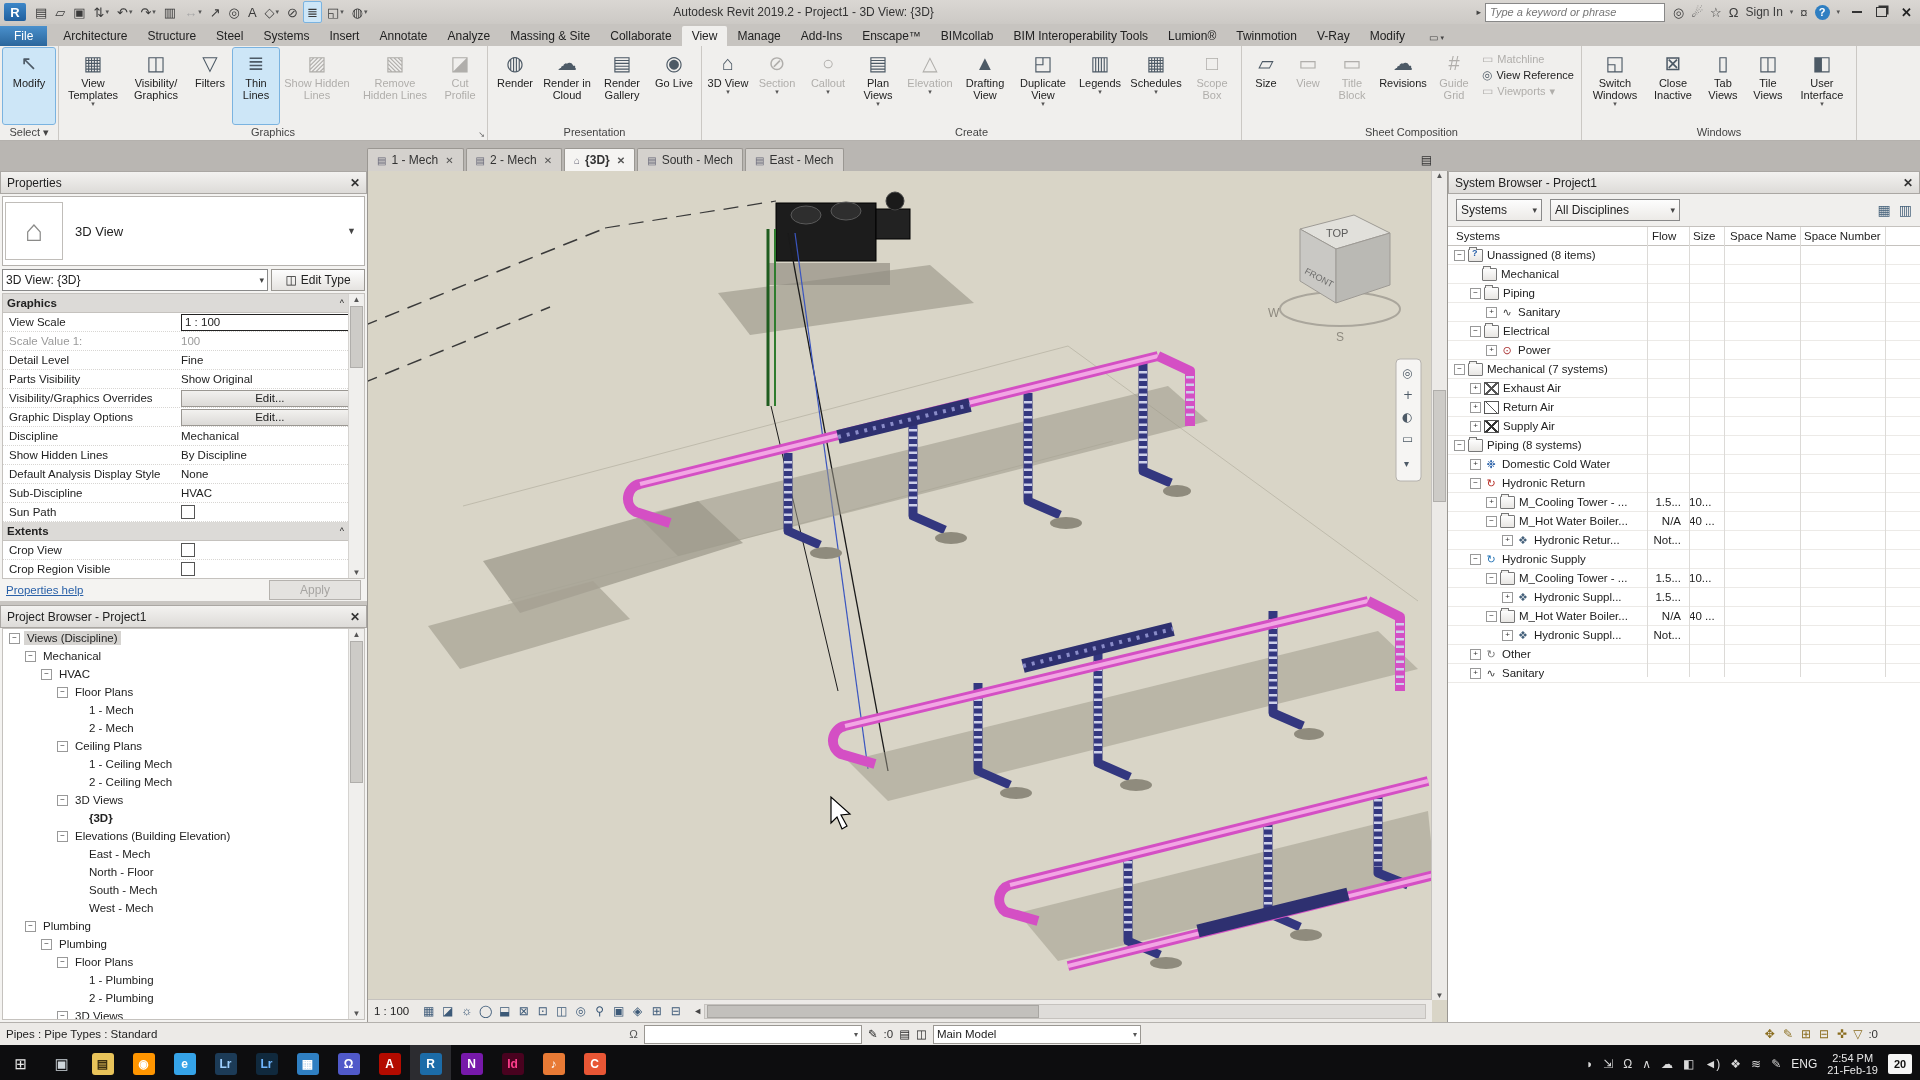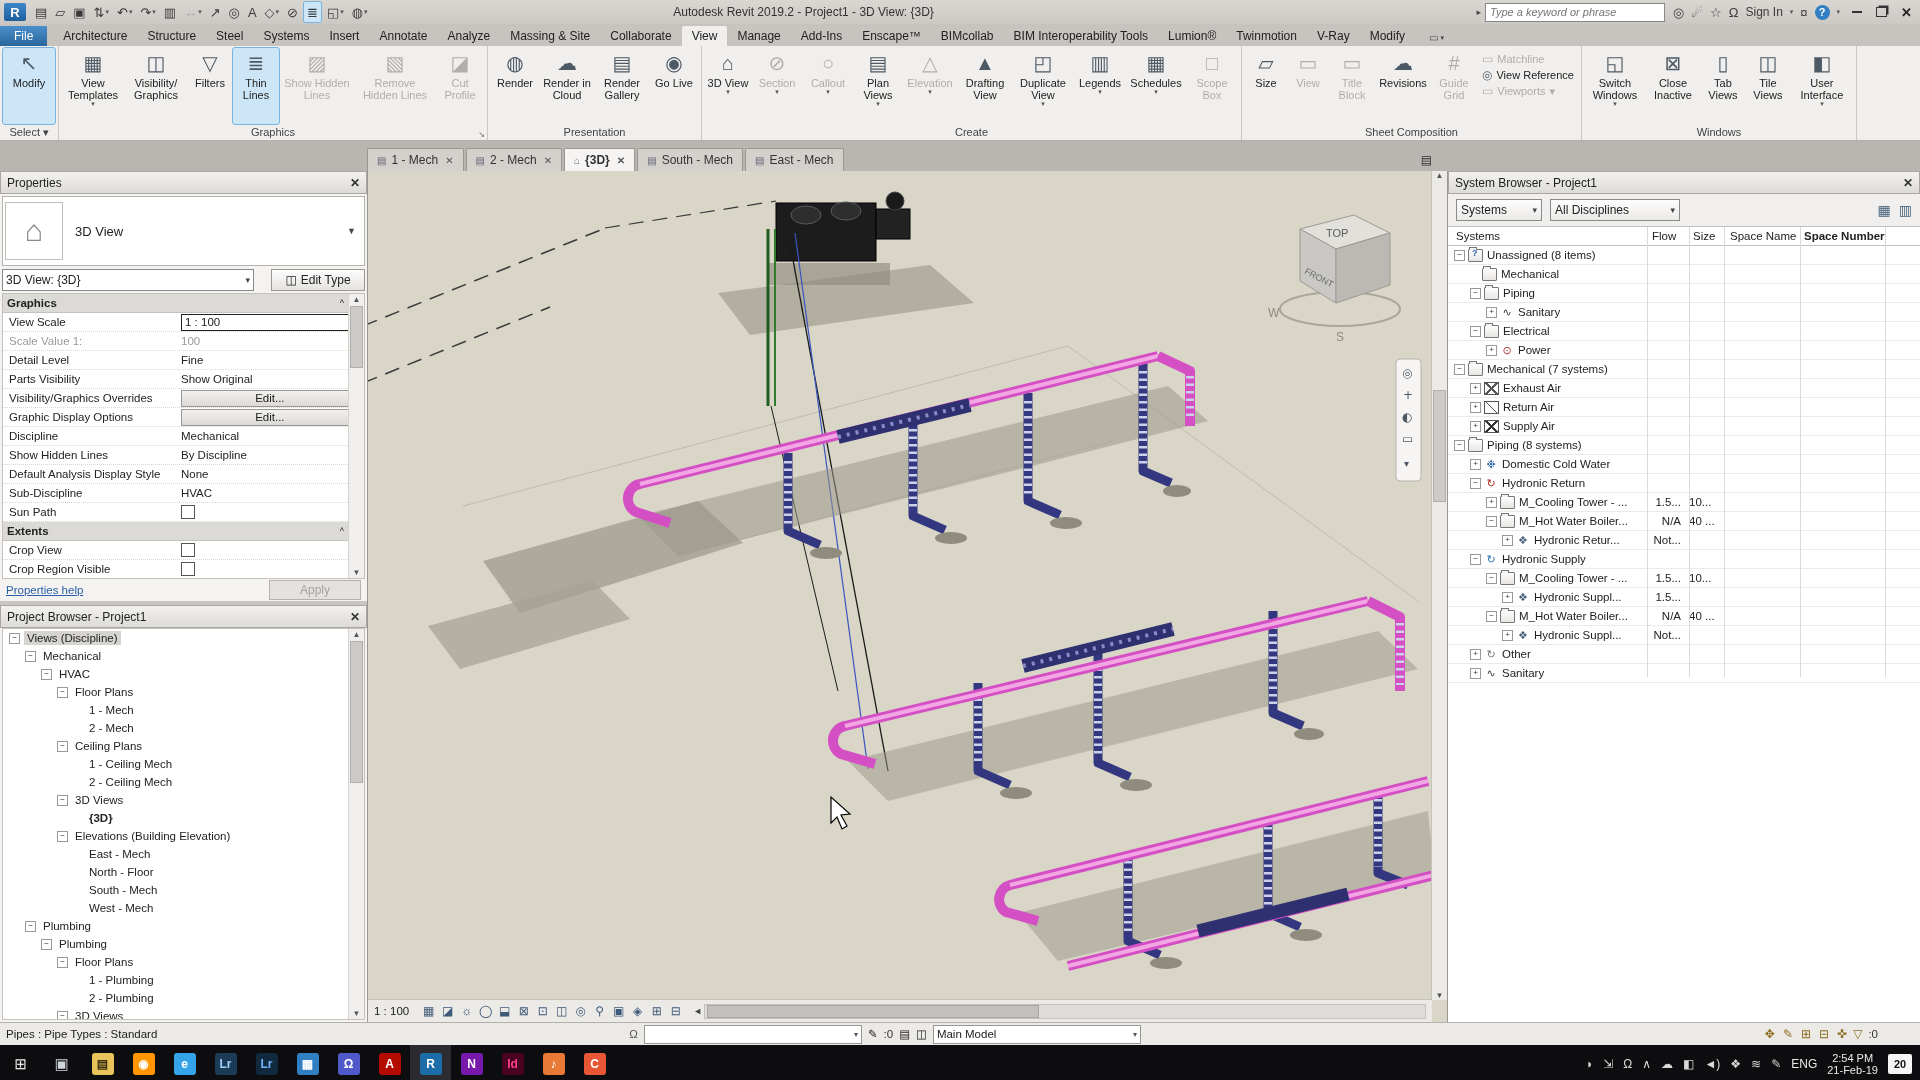--- a/index.html
+++ b/index.html
@@ -68,21 +68,21 @@
   .phead{height:21px;background:linear-gradient(#f3f2f0,#dddbd8);border:1px solid #aaa7a3;display:flex;align-items:center;
          padding:0 6px;font-size:12px;color:#222;}
   .phead .x{margin-left:auto;font-weight:bold;color:#333;}
   
   .props{height:430px;display:flex;flex-direction:column;background:#f4f3f1;border-bottom:4px solid #c9c6c2;}
   .typesel{height:64px;background:#fff;border:1px solid #b5b2ae;margin:2px;display:flex;align-items:center;padding:2px;}
   .typesel .thumb{width:56px;height:56px;border:1px solid #c0bdb9;display:flex;align-items:center;justify-content:center;
                   font-size:30px;color:#8a8a88;}
   .typesel .tname{margin-left:12px;font-size:13px;}
   .typesel .dd{margin-left:auto;margin-right:6px;font-size:9px;color:#444;}
-  .selrow{display:flex;align-items:center;margin:1px 2px;gap:17px;}
+  .selrow{display:flex;align-items:center;margin:1px 2px;gap:3px;}
   .selrow select,.combo{flex:1;height:20px;border:1px solid #8a8a8a;background:#fff;font-size:12px;
         font-family:"Liberation Sans",sans-serif;padding:0 3px;display:flex;align-items:center;}
   .combo .dd{margin-left:auto;font-size:9px;color:#444;}
   .edittype{width:92px;height:20px;border:1px solid #9a9792;background:linear-gradient(#fdfdfd,#e5e3e0);
             font-size:12px;display:flex;align-items:center;justify-content:center;gap:4px;}
   .pgrid{flex:1;overflow:hidden;position:relative;margin:1px 2px 0;background:#fff;border:1px solid #c5c2be;}
   .prow{height:18px;display:flex;align-items:center;border-bottom:1px dotted #d8d6d3;font-size:11.5px;}
   .prow .pl{width:168px;padding-left:6px;color:#222;white-space:nowrap;overflow:hidden;}
   .prow .pv{flex:1;padding-left:4px;white-space:nowrap;position:relative;height:100%;display:flex;align-items:center;}
   .prow.section{background:#dcdad7;font-weight:bold;font-size:11.5px;border-bottom:1px solid #c5c2be;}
@@ -815,21 +815,21 @@
         </div>
         <span class="ti">▦</span>
         <span class="ti2">▥</span>
       </div>
       <div class="sbtable">
           <div class="shead">
             <span style="position: absolute; left: 8px;">Systems</span>
             <span style="position: absolute; left: 204px;">Flow</span>
             <span style="position: absolute; left: 245px;">Size</span>
             <span style="position: absolute; left: 282px;">Space Name</span>
-            <span style="position: absolute; left: 356px; font-weight: bold;">Space Number</span>
+            <span style="position: absolute; left: 356px;">Space Number</span>
           </div>
           <div class="srow">
             <span style="flex:0 0 6px"></span>
             <span class="exp">−</span>
             <span class="sic folderq"></span>
             <span style="overflow:hidden;white-space:nowrap;max-width:168px;">Unassigned (8 items)</span>
           </div>
           <div class="srow">
             <span style="flex:0 0 22px"></span>
             <span class="noexp"></span>

